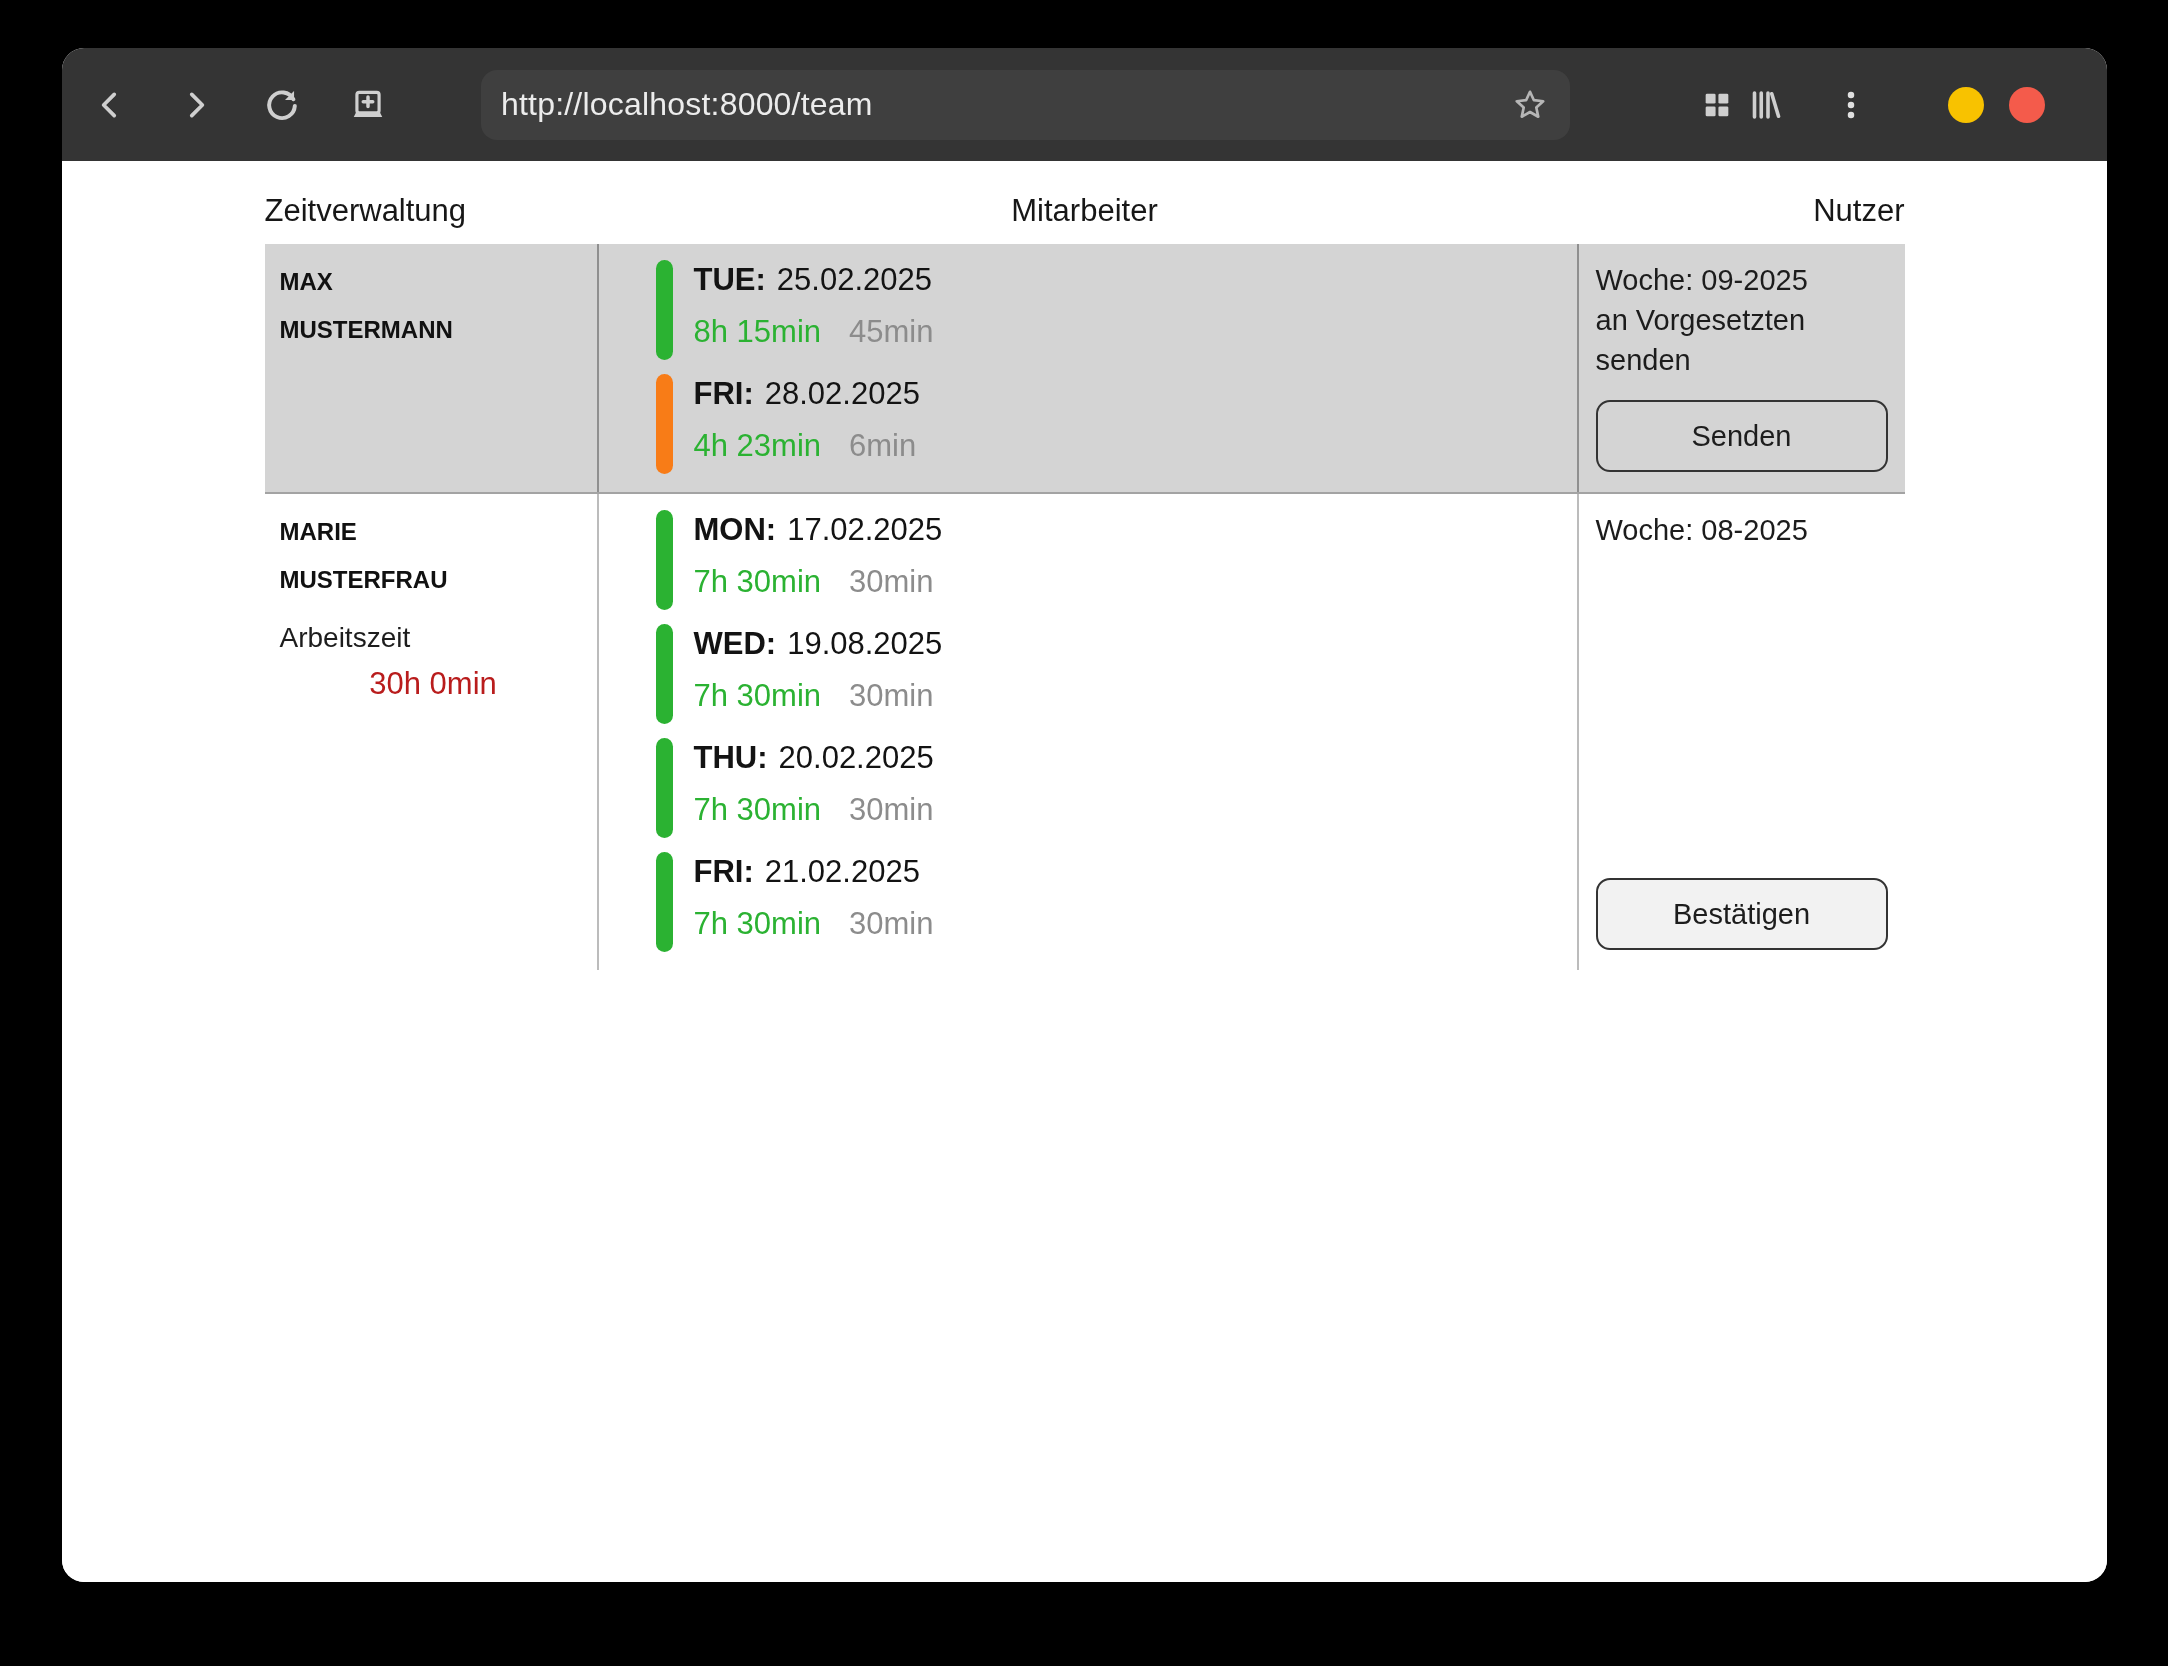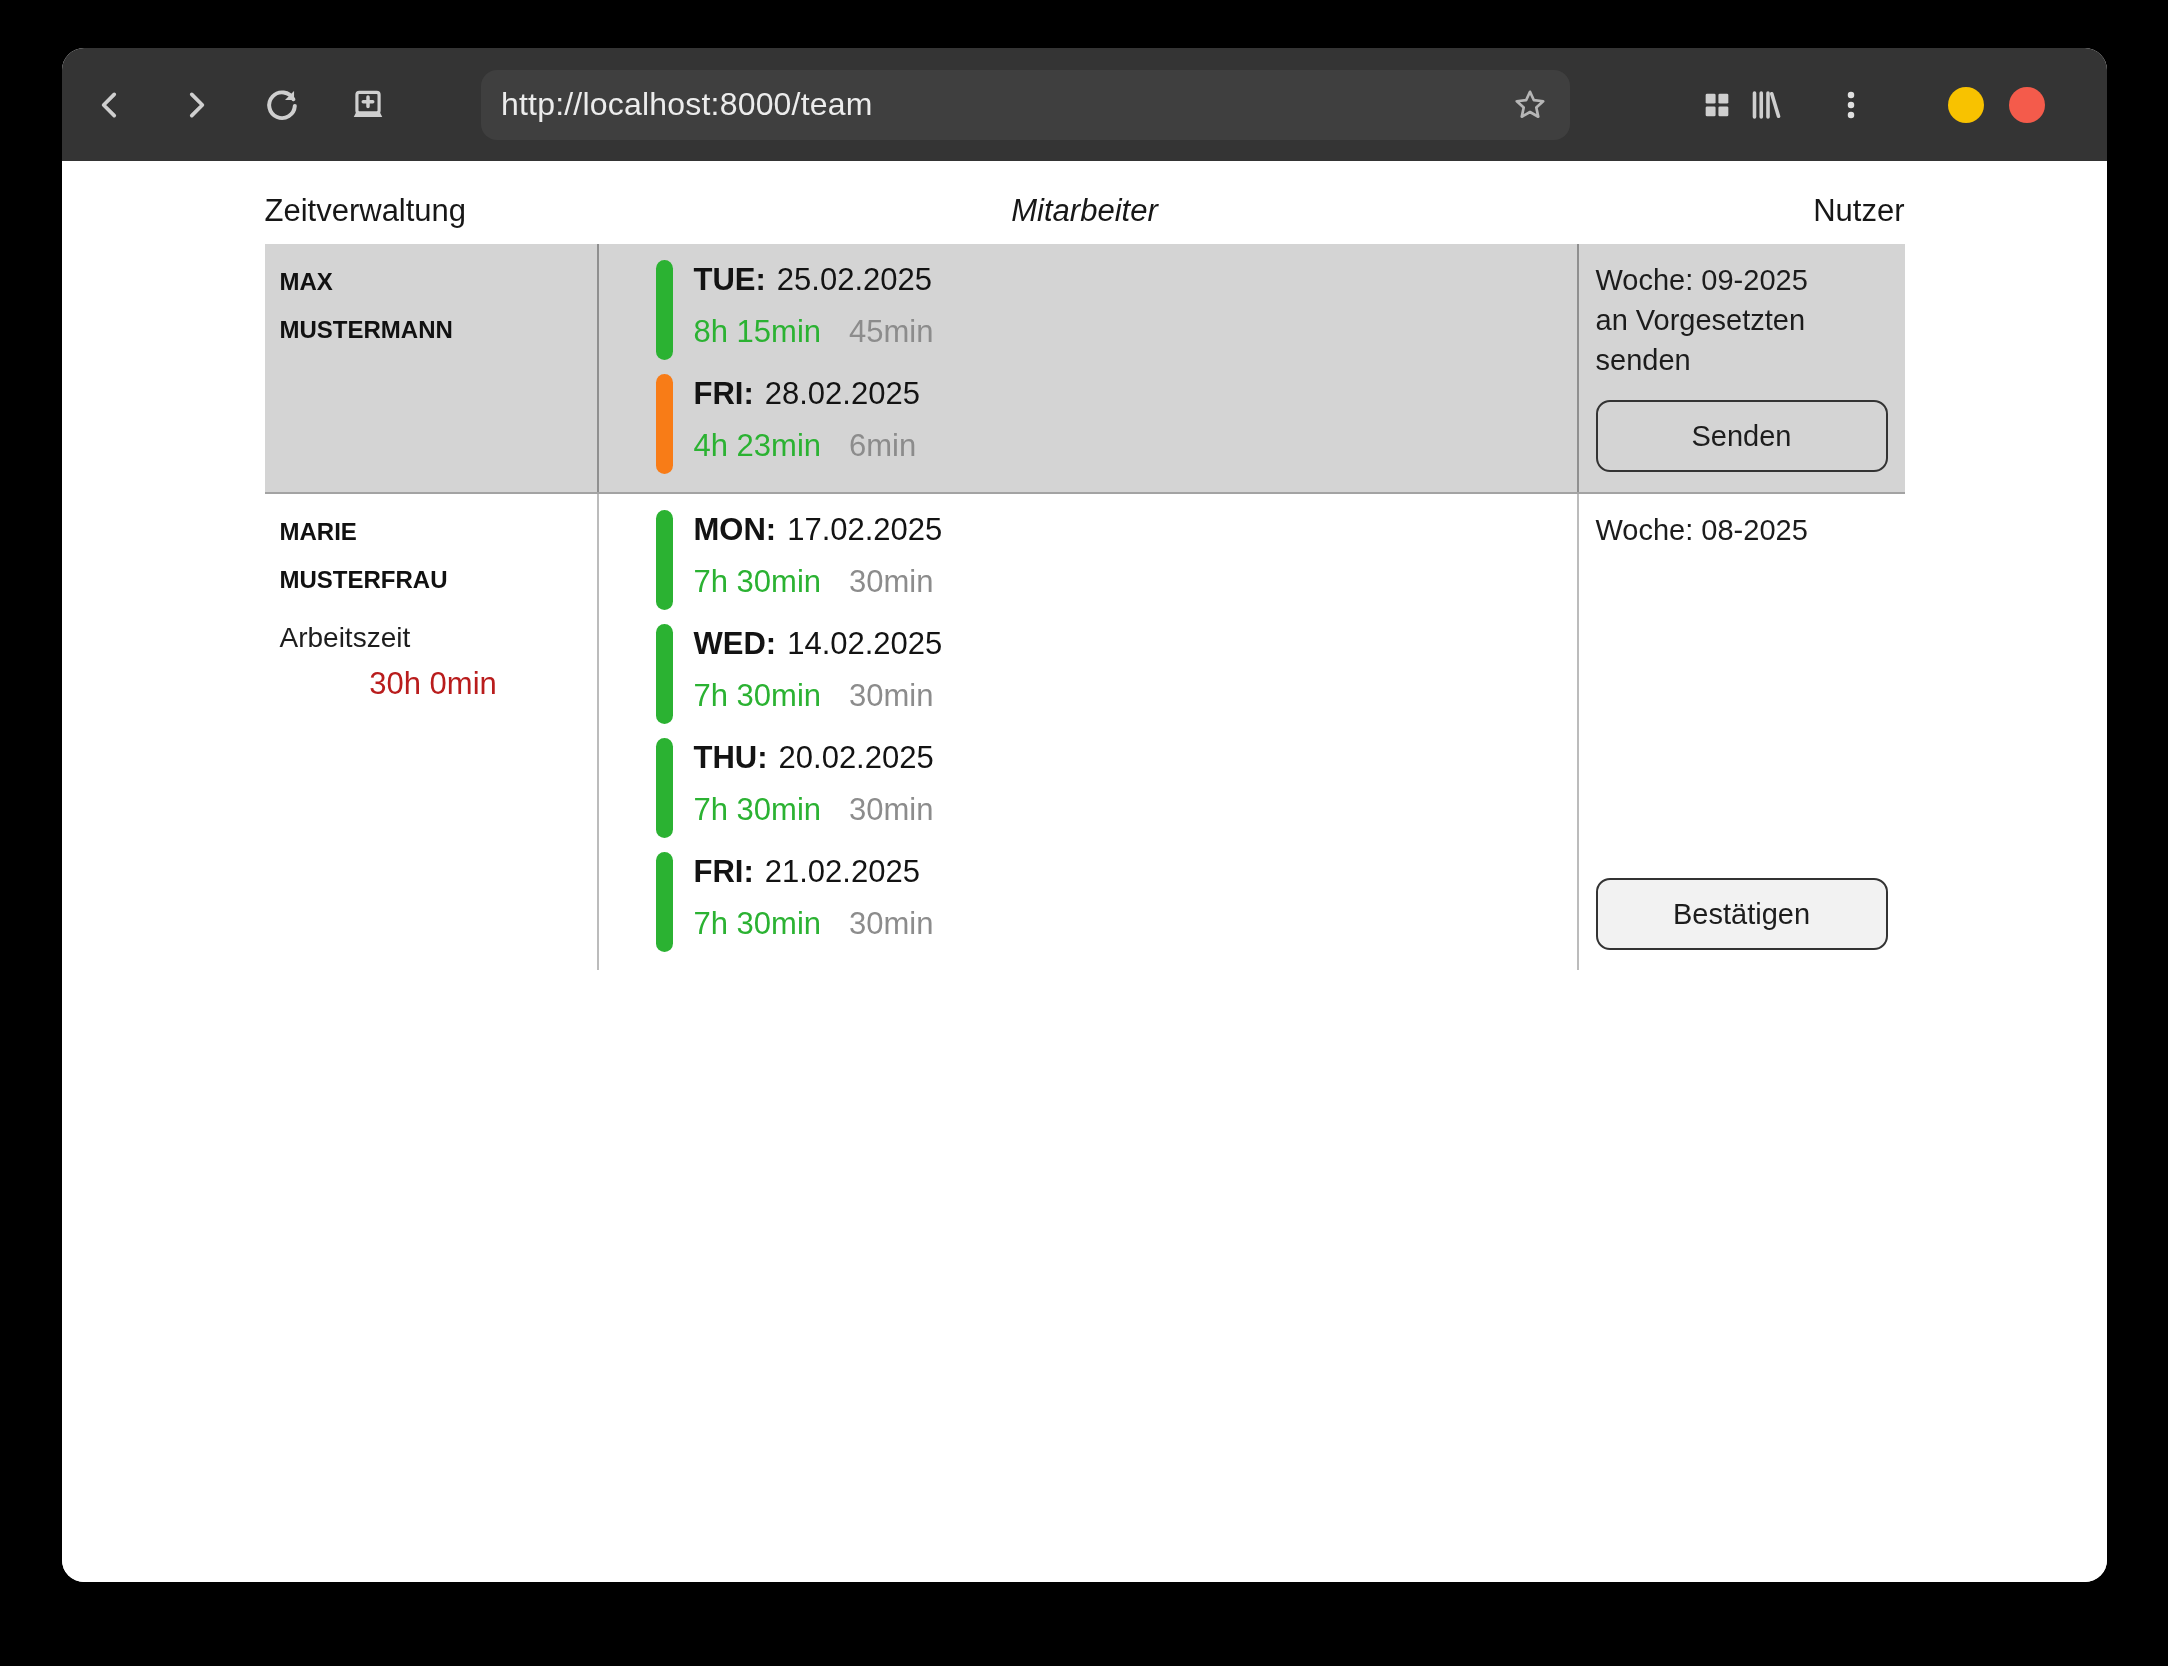--- a/index.html
+++ b/index.html
@@ -50,21 +50,21 @@
   .dot-red { margin-left:25px; }
   
   .page { background:#fff; height:calc(100% - 95px); }
   .content { width:1640px; margin:8px auto; }
   .nav {
     display:grid; grid-template-columns:1fr auto 1fr;
     align-items:center;
     padding-top:24px;
     font-size:31px; color:#171717;
   }
-  .nav .n-center { text-align:right;font-style:italic; }
+  .nav .n-center { text-align:right; }
   .nav .n-right { text-align:right; }
   .nav span { cursor:pointer; }
   .table { margin-top:15px; }
   .row {
     display:grid;
     grid-template-columns:332px 1fr 328px;
   }
   .row.highlight {
     background:#d4d4d4;
     border-bottom:2px solid #a3a3a3;
@@ -251,21 +251,21 @@
       </div>
       <div class="line2">
         <span class="worked" style="color: rgb(43, 178, 50);">7h 30min</span><span class="brk">30min</span>
       </div>
     </div>
   </div>
               <div class="entry">
     <div class="pill" style="background: rgb(43, 178, 50);"></div>
     <div class="entry-text">
       <div class="line1">
-        <span class="day">WED:</span><span class="date">14.02.2025</span>
+        <span class="day">WED:</span><span class="date">19.08.2025</span>
       </div>
       <div class="line2">
         <span class="worked" style="color: rgb(43, 178, 50);">7h 30min</span><span class="brk">30min</span>
       </div>
     </div>
   </div>
               <div class="entry">
     <div class="pill" style="background: rgb(43, 178, 50);"></div>
     <div class="entry-text">
       <div class="line1">

